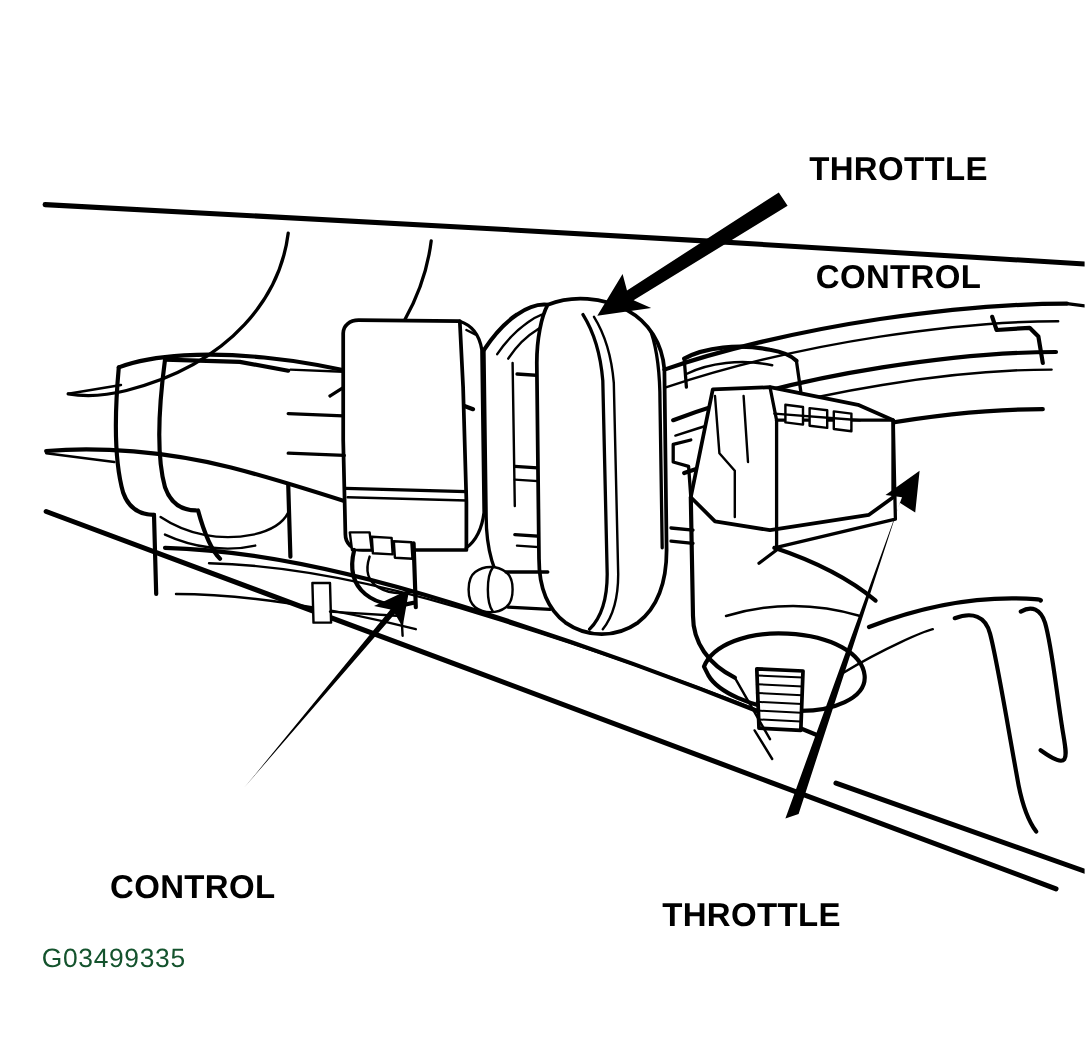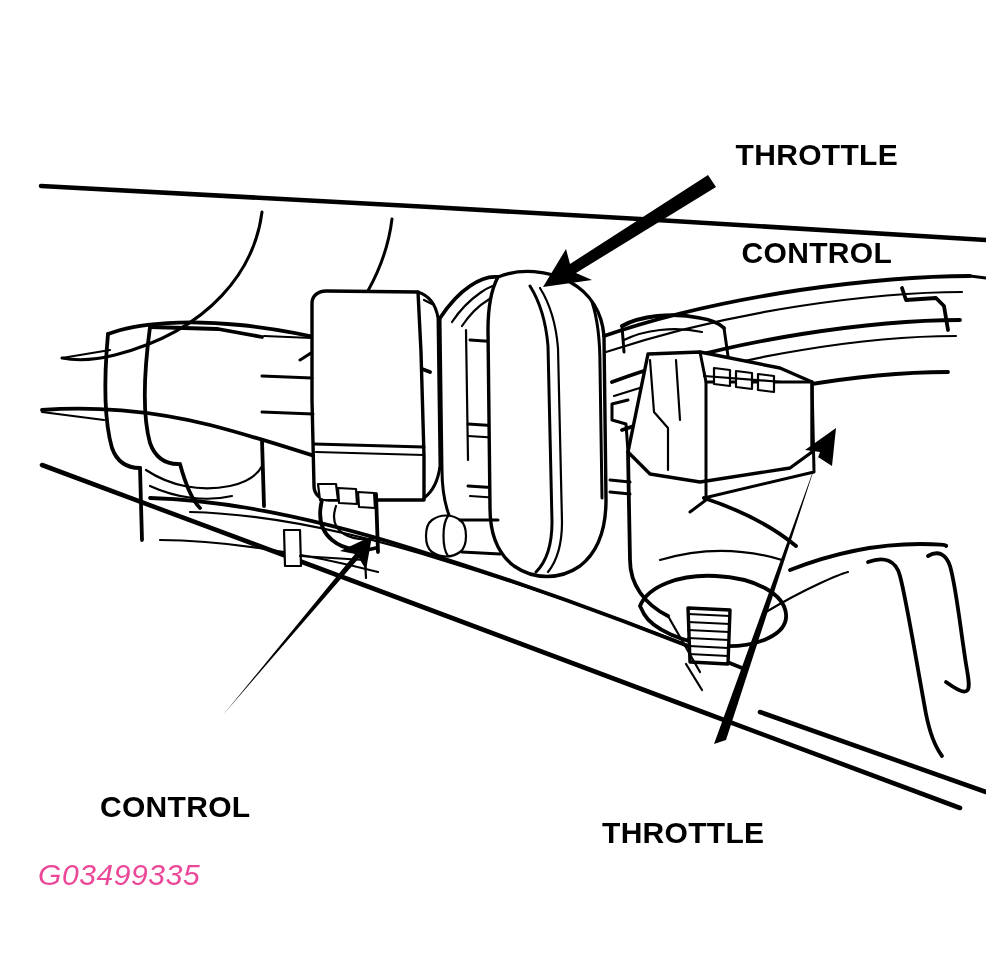--- a/index.html
+++ b/index.html
@@ -66,26 +66,25 @@
     text-align: center;
     font-size: 30px;
   }
   .callout-line { display: block; }
   #figure-id {
     position: absolute;
     left: 38px;
     top: 858px;
     font-family: "Liberation Sans", sans-serif;
     font-weight: normal;
-    font-size: 30px;
-    color: #ec4899;
+    font-size: 24px;
+    color: #14532d;
     letter-spacing: 0.6px;
     white-space: pre;
     user-select: none;
-    font-style: italic;
   }
 </style>
 </head>
 <body>
 
 <div id="figure-root">
 
   <svg class="diagram" viewBox="0 0 986 957" xmlns="http://www.w3.org/2000/svg">
 
     <g>

